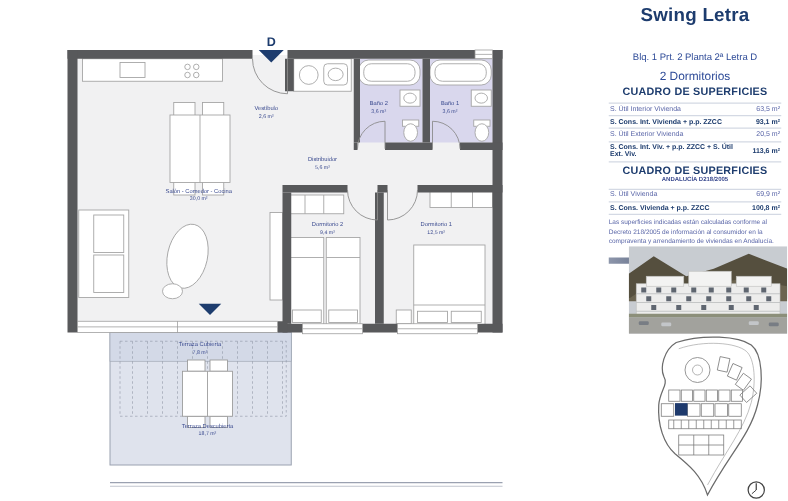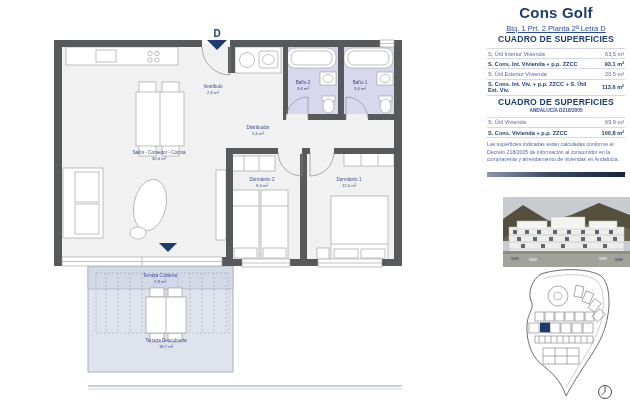--- a/index.html
+++ b/index.html
@@ -5,21 +5,21 @@
   html,body { margin:0; padding:0; background:#ffffff; }
   .page {
     position:relative; width:630px; height:401px; overflow:hidden;
     background:#ffffff; font-family:"Liberation Sans", sans-serif;
   }
   svg text { font-family:"Liberation Sans", sans-serif; }
 
   
   .panel { position:absolute; left:487px; top:4px; width:138px; }
   .title { font-size:15px; font-weight:bold; color:#1d3c6e; text-align:center; letter-spacing:.2px; }
-  .sub   { font-size:7.6px; color:#2d4a97; text-align:center; margin-top:3px;text-decoration:underline; }
+  .sub   { font-size:7.6px; color:#2d4a97; text-align:center; margin-top:20px; }
   .dorms { font-size:9.5px; color:#2d4a97; text-align:center; margin-top:6px; }
   .tblTitle { font-size:8.6px; font-weight:bold; color:#1d3c6e; text-align:center; margin-top:1px; letter-spacing:.2px; }
   .tblSub   { font-size:4.8px; font-weight:bold; color:#3a4a8f; text-align:center; margin-top:1px; }
   .rows { margin-top:4px; border-top:1px solid #d4d9e4; }
   .srow { display:flex; justify-content:space-between; align-items:center;
           font-size:5.6px; color:#5a66a8; padding:1.6px 1px; border-bottom:1px solid #d4d9e4; }
   .srow .v { white-space:nowrap; margin-left:4px; }
   .srow.b { font-weight:bold; color:#1d3c6e; }
   .note { font-size:5.2px; line-height:1.45; color:#5a66a8; margin-top:3px; text-align:left; }
   .bar  { height:5px; margin-top:8px; background:linear-gradient(90deg,#8d96ab,#3c4a68 45%,#16233f); }
@@ -227,22 +227,23 @@
 
       <text class="plabel" x="160" y="277">Terraza Cubierta</text>
       <text class="parea" x="160" y="283">7,8 m²</text>
 
       <text class="plabel" x="166" y="342">Terraza Descubierta</text>
       <text class="parea" x="166" y="348">18,7 m²</text>
     </g>
   </svg>
 
   <div class="panel">
-    <div class="title">Cons Golf</div>
+    <div class="title">Swing Letra</div>
     <div class="sub">Blq. 1 Prt. 2 Planta 2ª Letra D</div>
+    <div class="dorms">2 Dormitorios</div>
 
     <div class="tblTitle">CUADRO DE SUPERFICIES</div>
     <div class="rows">
       <div class="srow">
         <span>S. Útil Interior Vivienda</span>
         <span class="v">63,5 m²</span>
       </div>
       <div class="srow b">
         <span>S. Cons. Int. Vivienda + p.p. ZZCC</span>
         <span class="v">93,1 m²</span>

